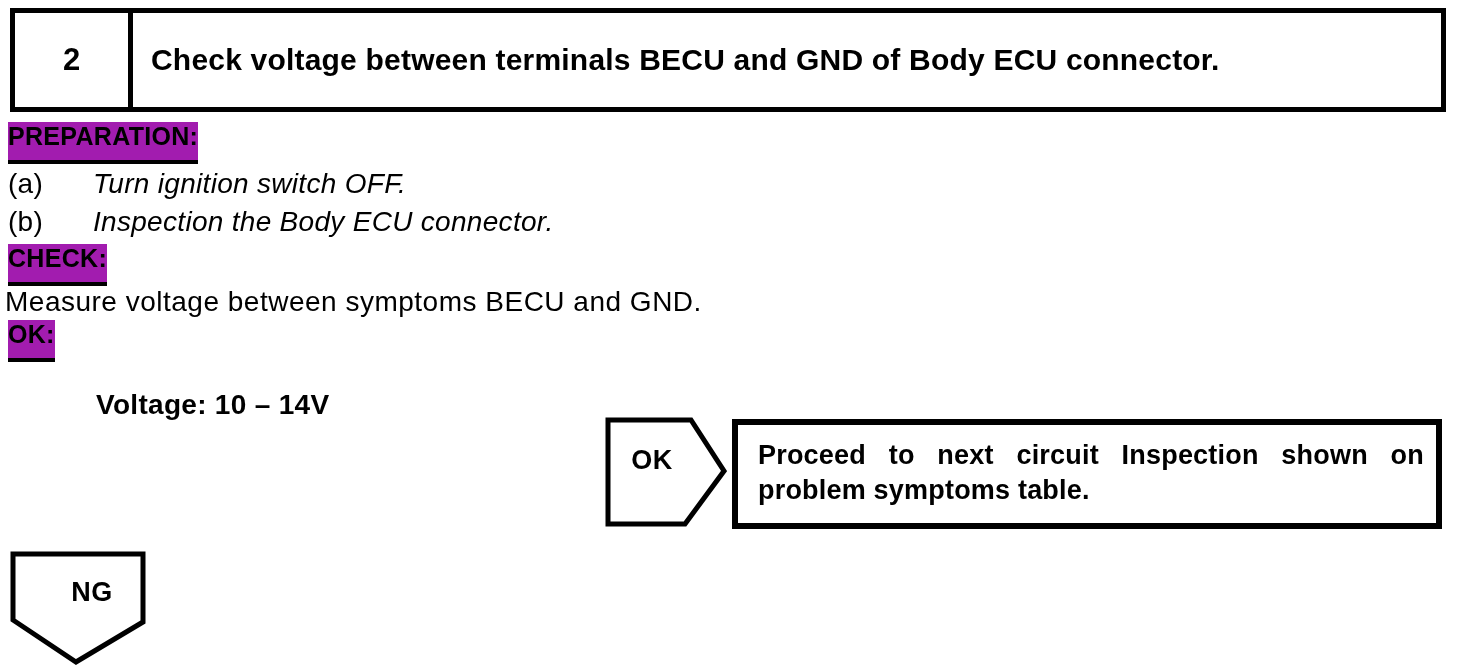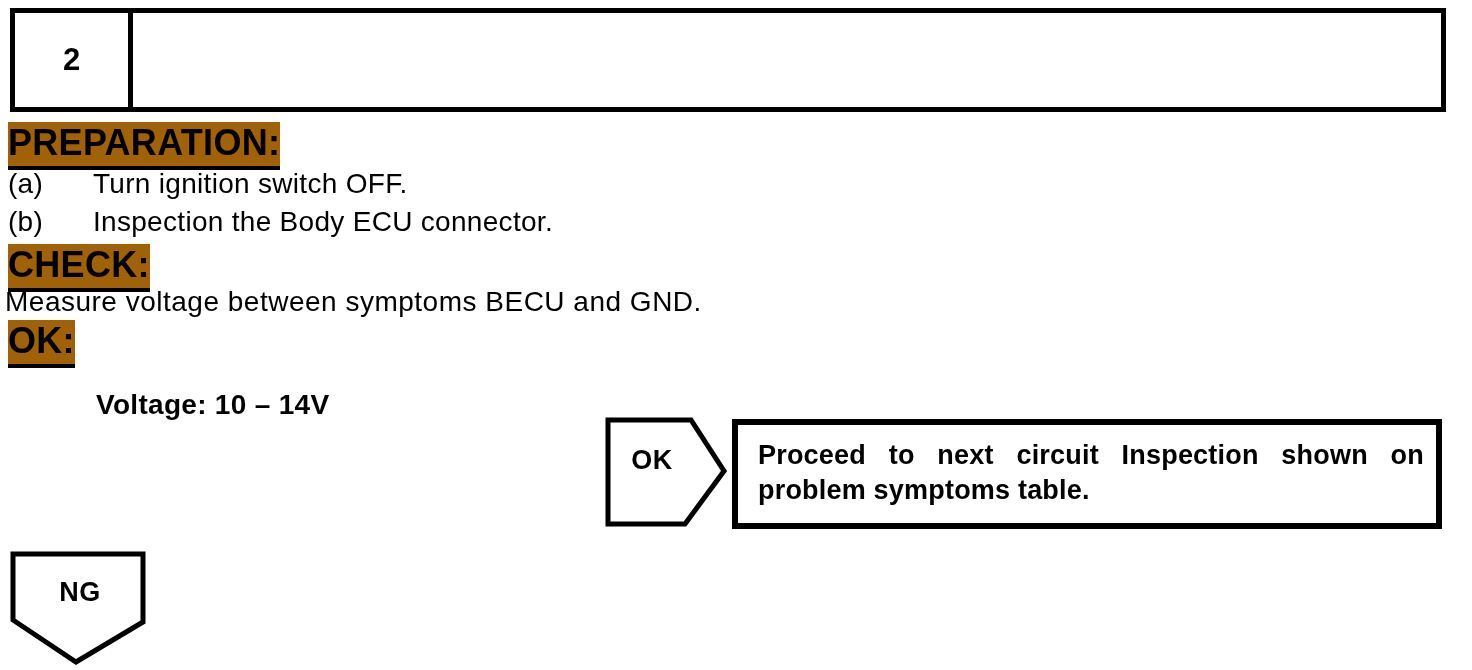--- a/index.html
+++ b/index.html
@@ -44,33 +44,33 @@
     padding-left: 18px;
     font-size: 30px;
     font-weight: bold;
     letter-spacing: 0.2px;
   }
 
   
   .h {
     position: absolute;
     font-weight: bold;
-    font-size: 36px;
+    font-size: 25px;
     letter-spacing: 0.3px;
     border-bottom: 4px solid #000;
-    padding-bottom: 2px;
-    background: #a16207;
+    padding-bottom: 9px;
+    background: #a21caf;
   }
   #prep-heading  { left: 8px; top: 122px; }
   #check-heading { left: 8px; top: 244px; }
   #ok-heading    { left: 8px; top: 320px; }
 
   .li { position: absolute; width: 100%; font-size: 28px; letter-spacing: 0.3px; }
   .li .li-label { position: absolute; left: 8px; }
-  .li .li-text  { position: absolute; left: 93px; white-space: nowrap; }
+  .li .li-text  { position: absolute; left: 93px; white-space: nowrap; font-style: italic; }
   #item-a { top: 168px; }
   #item-b { top: 206px; }
 
   #check-text {
     position: absolute;
     left: 5px; top: 286px;
     font-size: 28px;
     letter-spacing: 0.5px;
     white-space: nowrap;
   }
@@ -89,21 +89,21 @@
   #ok-connector { left: 605px; top: 417px; width: 122px; height: 86px; }
   #ng-connector { left: 10px;  top: 551px; width: 137px; height: 115px; }
   .conn-label {
     position: absolute;
     font-weight: bold;
     font-size: 27px;
     letter-spacing: 0.5px;
     text-align: center;
   }
   #ok-connector .conn-label { left: 4px; top: 28px; width: 86px; }
-  #ng-connector .conn-label { left: 0;   top: 26px; width: 140px; }
+  #ng-connector .conn-label { left: 12px;   top: 26px; width: 140px; }
 
   .action-box {
     position: absolute;
     left: 732px; top: 419px;
     width: 710px; height: 110px;
     border: 6px solid #000;
     box-sizing: border-box;
     background: #fff;
     padding: 13px 12px 4px 20px;
     font-size: 27px;
@@ -113,20 +113,21 @@
     text-align: justify;
   }
 </style>
 </head>
 <body>
 
 <div class="page">
 
   <div class="step-header">
     <div class="step-num">2</div>
+    <div class="step-title">Check voltage between terminals BECU and GND of Body ECU connector.</div>
   </div>
 
   <div class="h" id="prep-heading">PREPARATION:</div>
 
   <div class="li" id="item-a">
     <span class="li-label">(a)</span>
     <span class="li-text">Turn ignition switch OFF.</span>
   </div>
 
   <div class="li" id="item-b">

